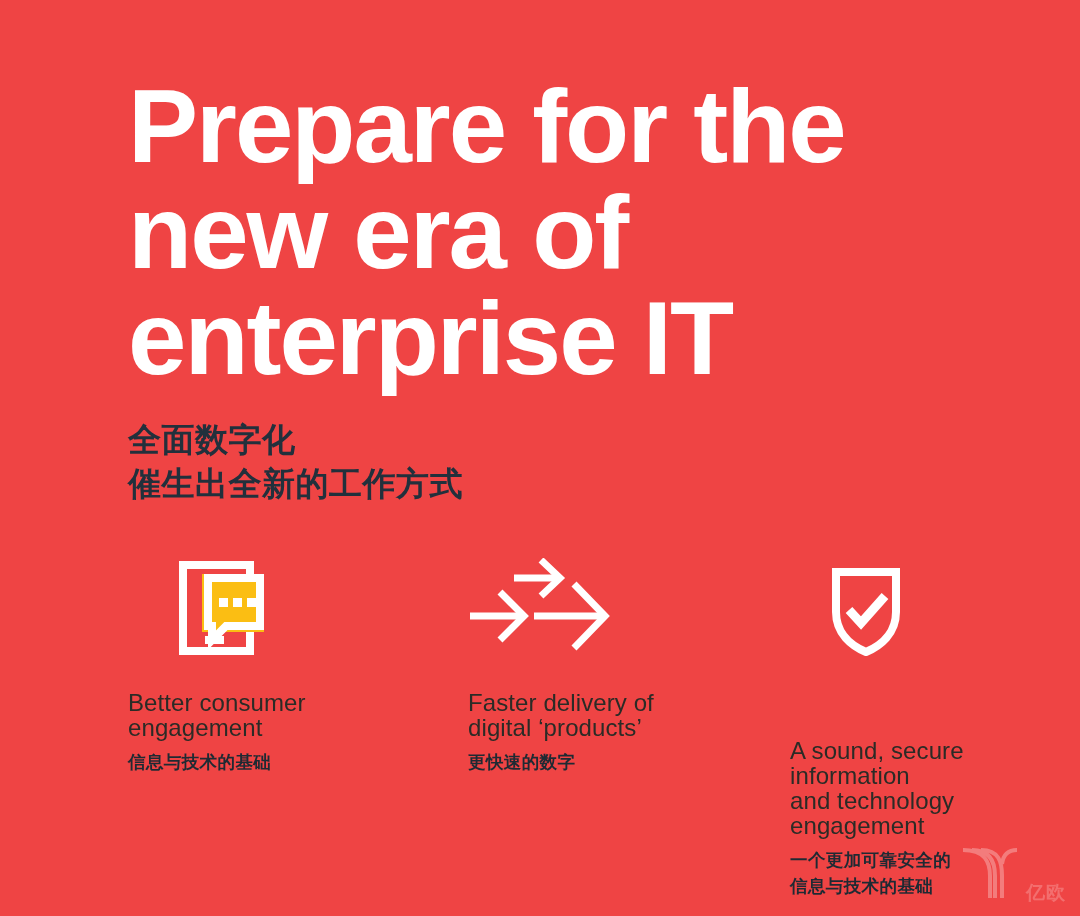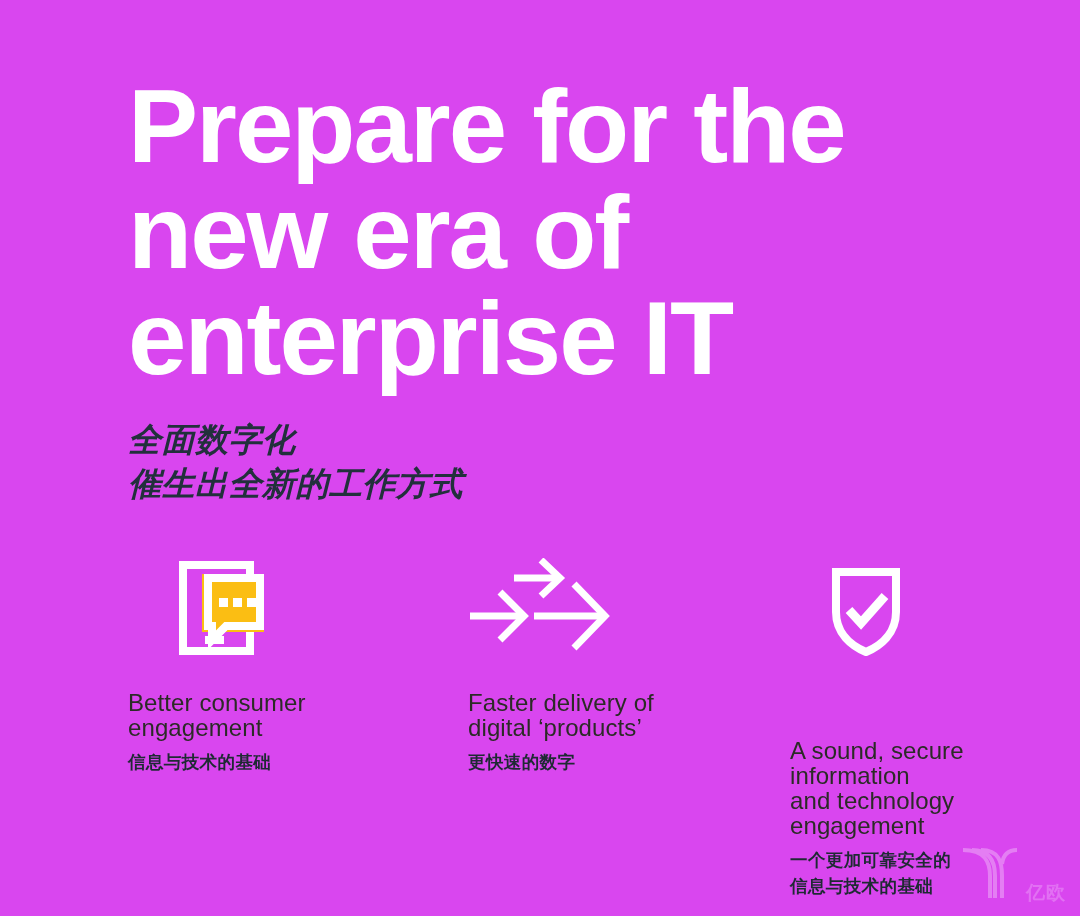--- a/index.html
+++ b/index.html
@@ -7,21 +7,21 @@
     padding: 0;
     background: #ffffff;
   }
   body {
     font-family: "Liberation Sans", "DejaVu Sans", sans-serif;
   }
   .slide {
     position: relative;
     width: 1080px;
     height: 916px;
-    background: #d946ef;
+    background: #ef4444;
     overflow: hidden;
   }
 
   
   .headline {
     position: absolute;
     left: 128px;
     top: 74px;
     width: 840px;
   }
@@ -45,21 +45,20 @@
     top: 418px;
     color: #22303c;
   }
   .subtitle .sub-line {
     display: block;
     font-weight: 700;
     font-size: 33px;
     line-height: 44px;
     letter-spacing: 0.5px;
     white-space: nowrap;
-    font-style: italic;
   }
   
 
   .icon-abs { position: absolute; }
 
   .caption-en {
     color: #2b2b26;
     font-size: 24px;
     line-height: 25px;
     font-weight: 400;

